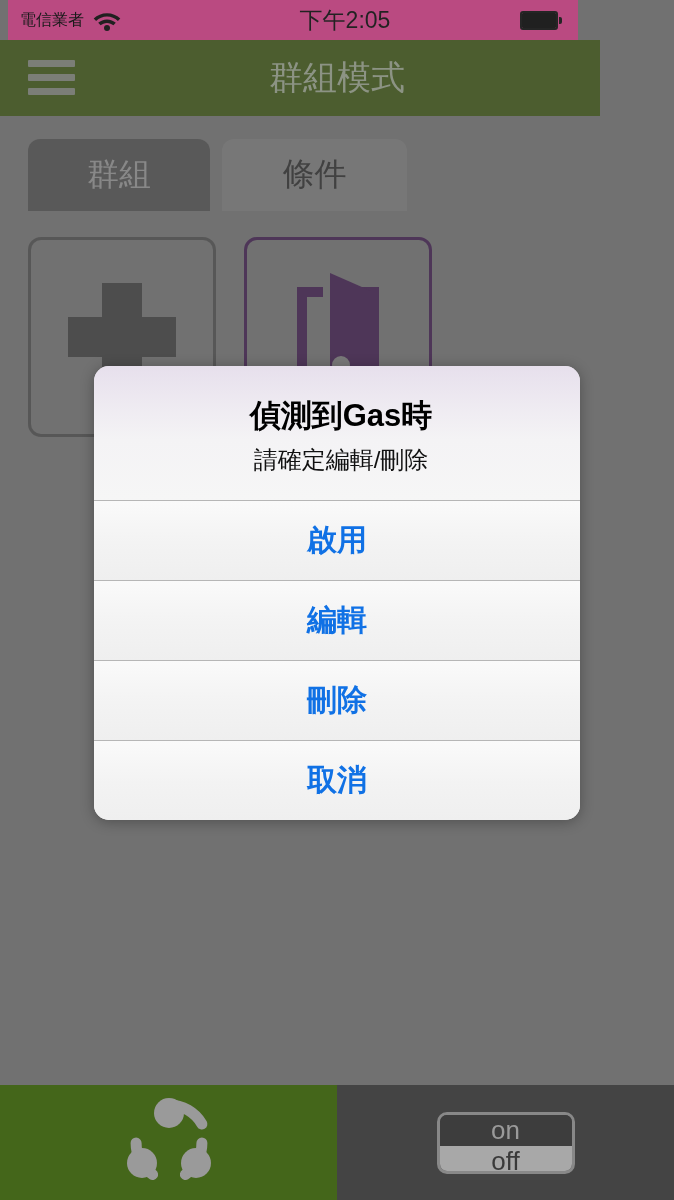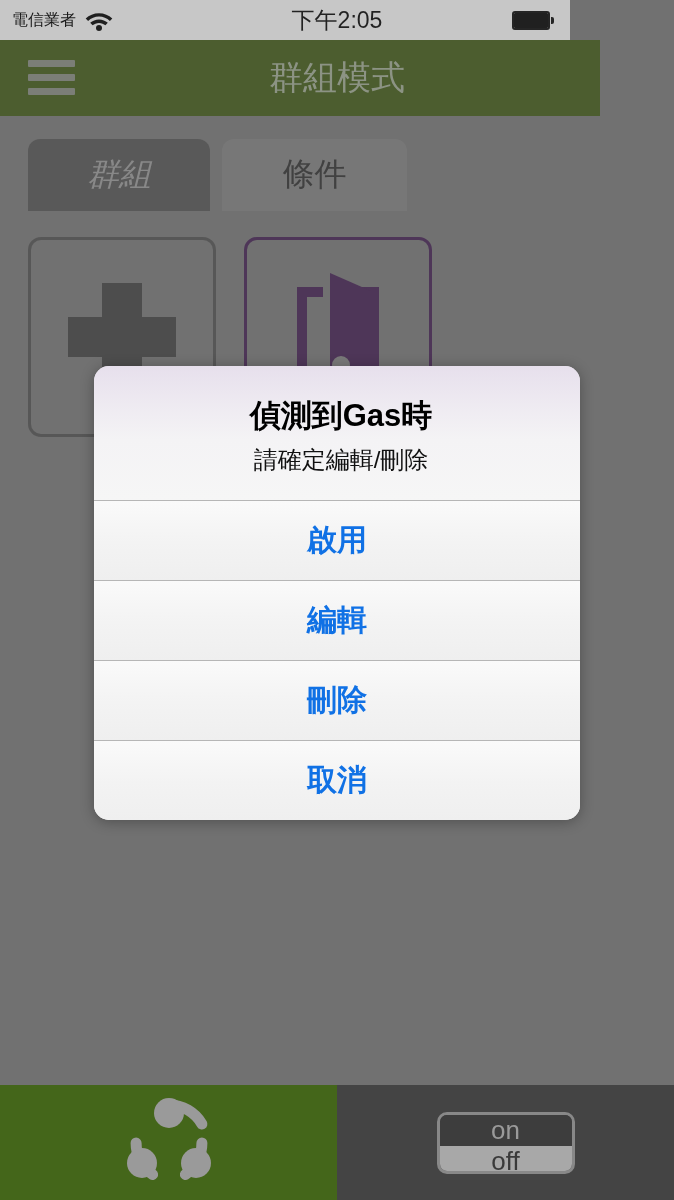--- a/index.html
+++ b/index.html
@@ -14,23 +14,23 @@
     position: relative;
     width: 674px;
     height: 1200px;
     overflow: hidden;
     background: #808080;
   }
 
   
   #status-bar {
     position: absolute;
-    left: 0; top: 0;
+    left: 8px; top: 0;
     width: 570px; height: 40px;
-    background: #ffffff;
+    background: #ec4899;
     display: flex;
     align-items: center;
   }
   #carrier-group {
     position: absolute;
     left: 12px; top: 0; height: 40px;
     display: flex; align-items: center; gap: 8px;
   }
   .wifi-icon { width: 30px; height: 22px; display:block; }
   #status-time {
@@ -114,21 +114,20 @@
     height: 72px;
     border-radius: 12px 12px 0 0;
     display: flex; align-items: center; justify-content: center;
     font-size: 32px;
     cursor: pointer;
   }
   #tab-group {
     left: 28px; width: 182px;
     background: #5e5e5e;
     color: #a3a3a3;
-    font-style: italic;
   }
   #tab-condition {
     left: 222px; width: 185px;
     background: #8a8a8a;
     color: #3a3a3a;
   }
 
   #cards {
     position: absolute;
     left: 0; top: 95px;

